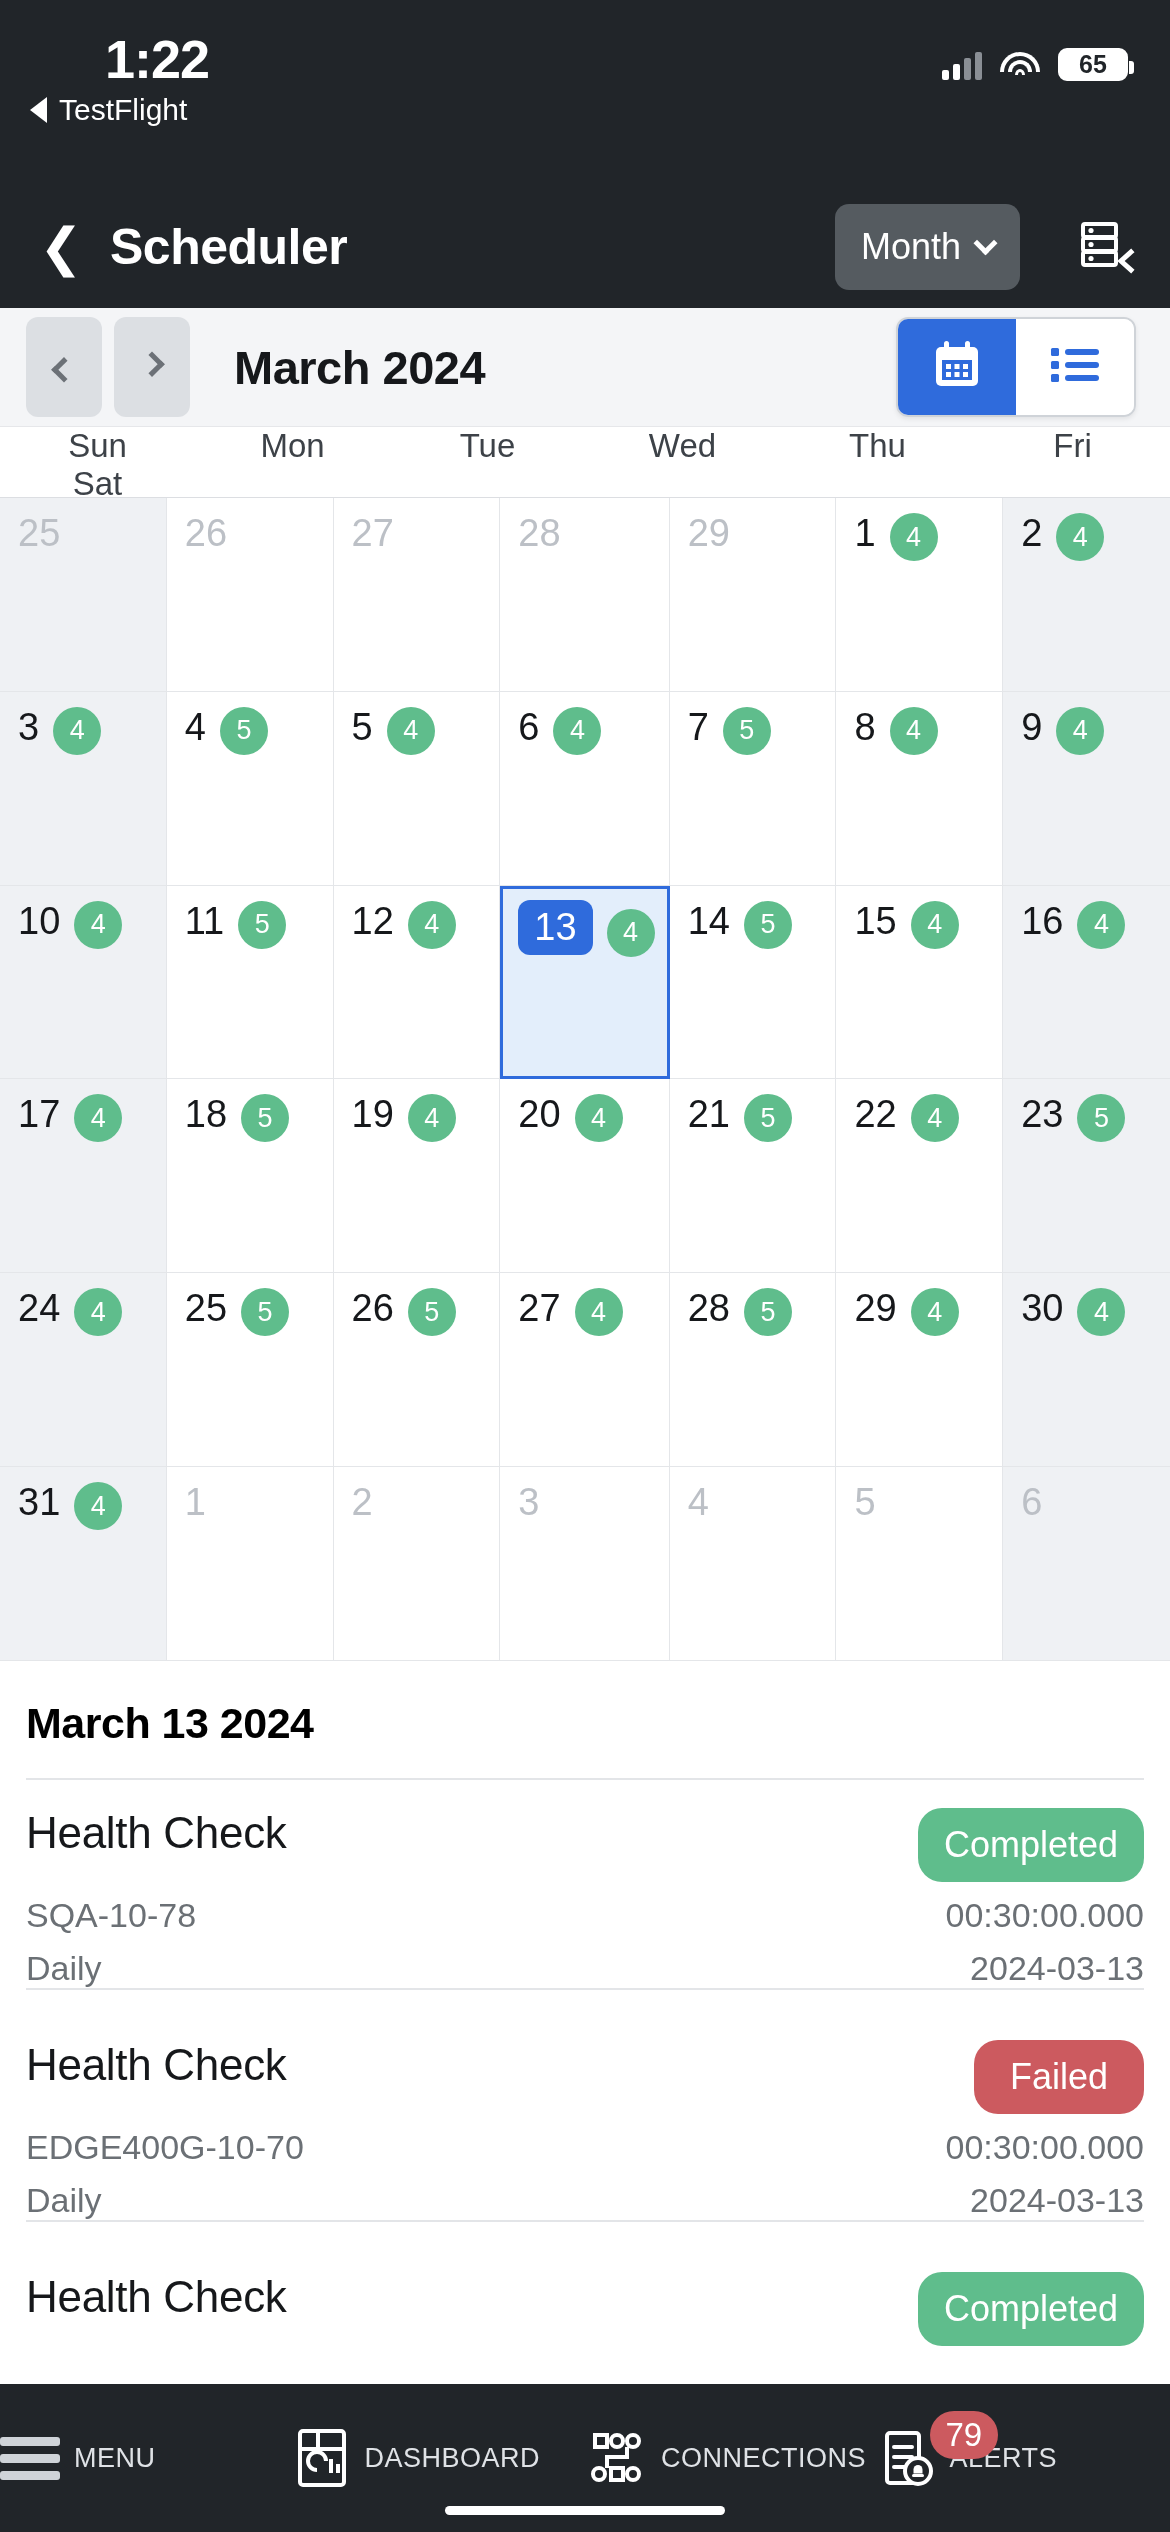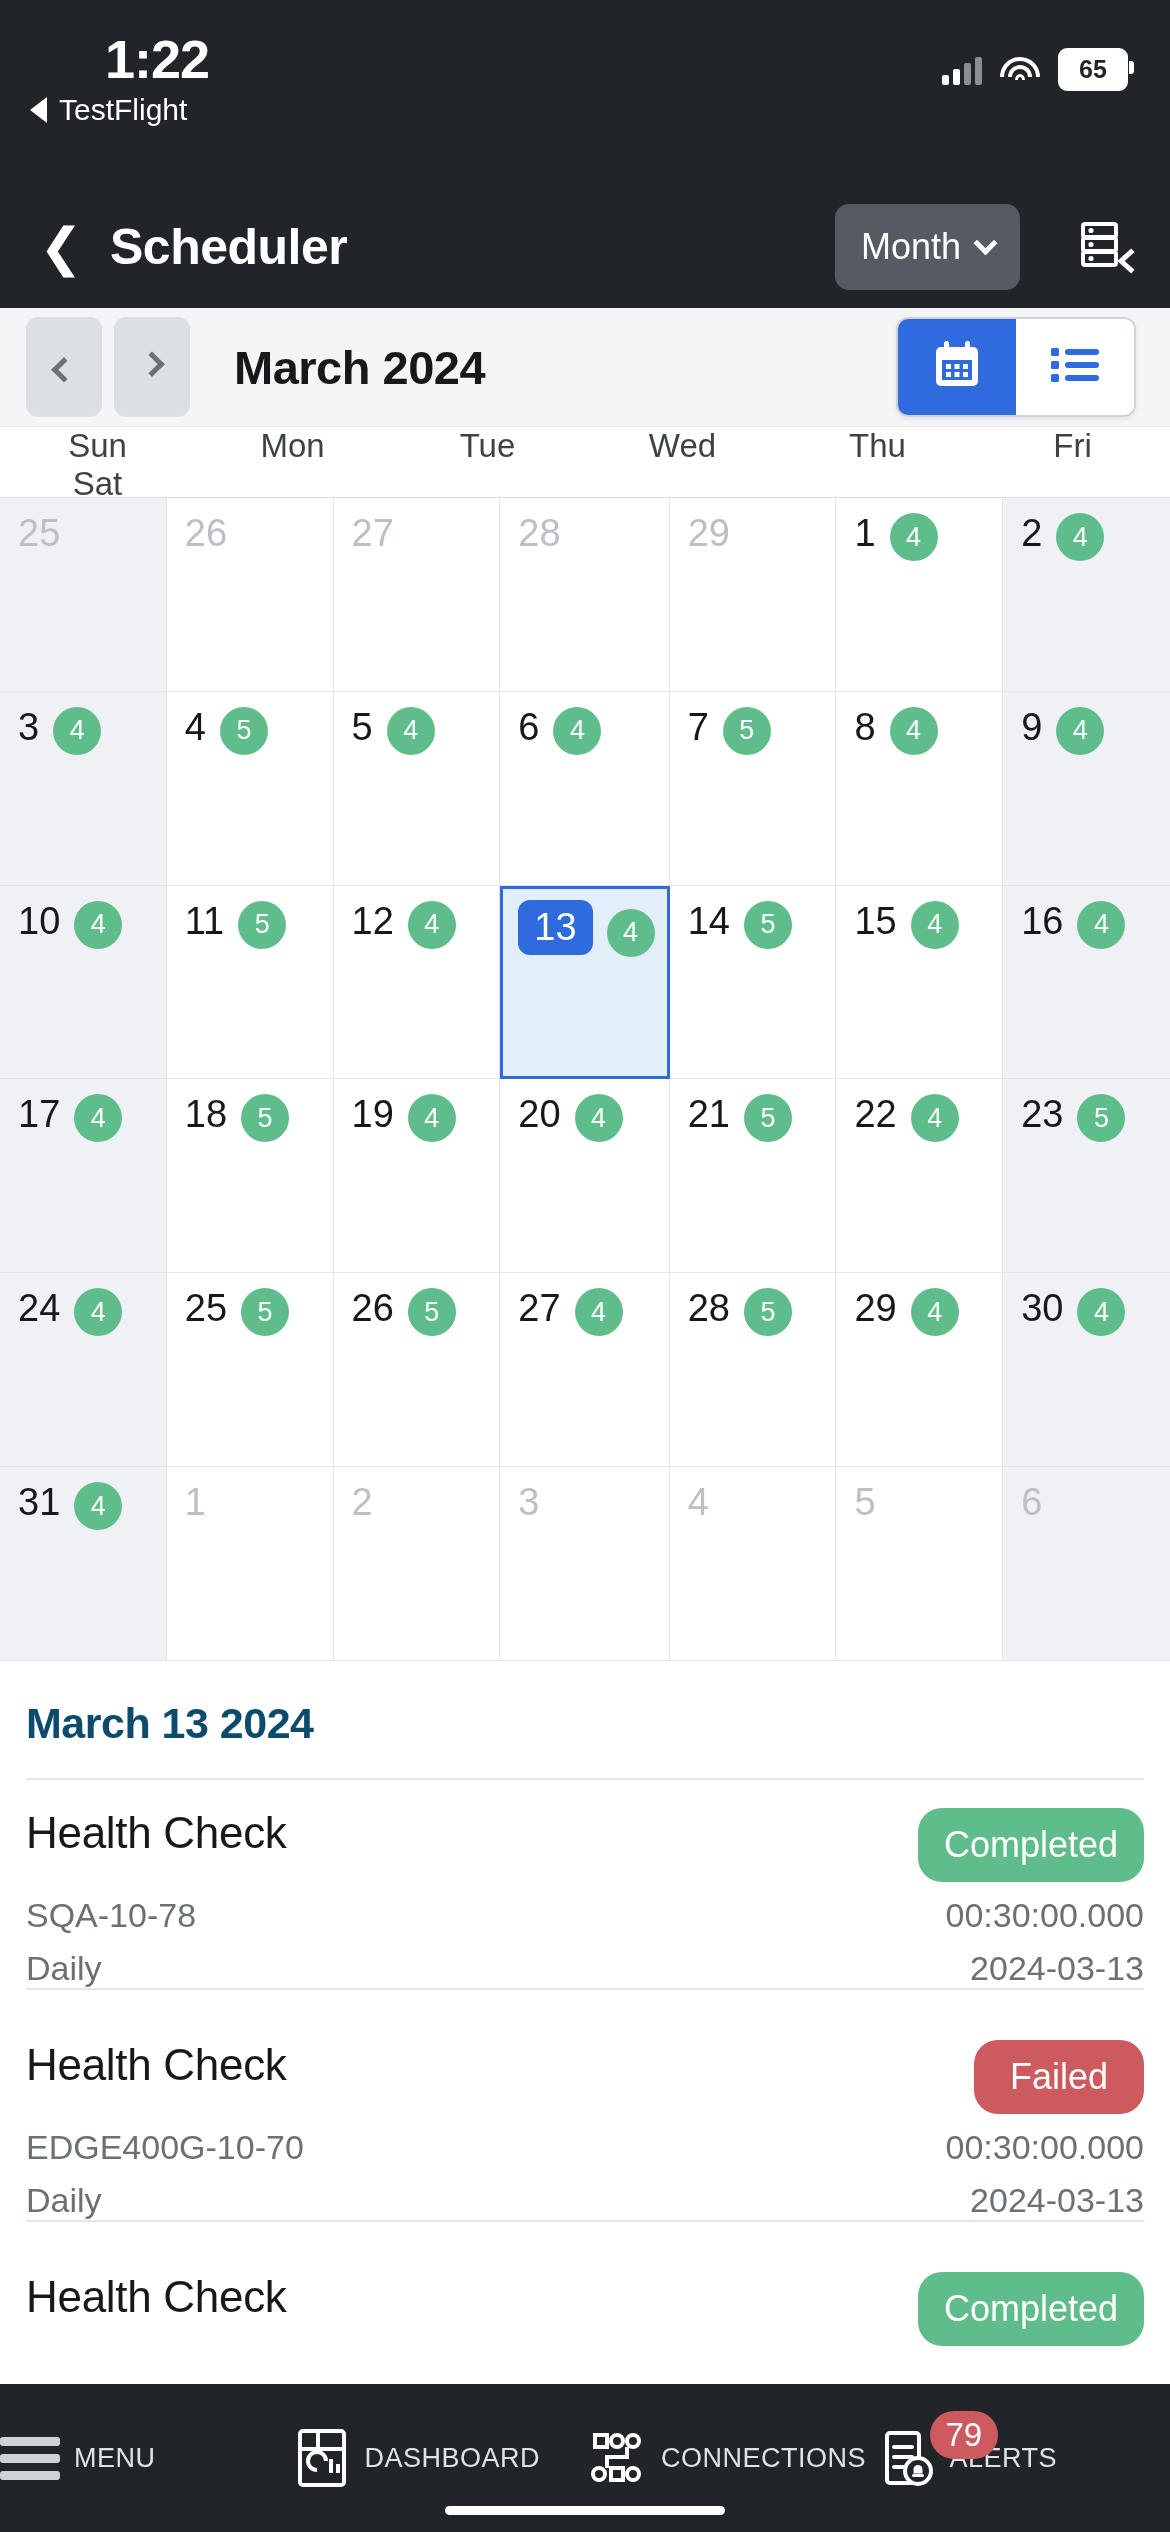--- a/index.html
+++ b/index.html
@@ -40,21 +40,21 @@
   .wifi { width:40px; height:30px; position:relative; }
   .wifi span {
     position:absolute; left:50%; transform:translateX(-50%);
     border:4px solid #fff; border-bottom:none;
     border-radius:50% 50% 0 0 / 100% 100% 0 0;
   }
   .wifi .w1 { width:40px; height:20px; top:2px; }
   .wifi .w2 { width:24px; height:12px; top:10px; }
   .wifi .w3 { width:10px; height:6px; top:19px; border-width:3px; }
   .battery {
-    width:70px; height:43px; border:3px solid #fff; border-radius:9px;
+    width:70px; height:33px; border:3px solid #fff; border-radius:9px;
     position:relative; display:flex; align-items:center; justify-content:center;
     background:#fff;
   }
   .battery::after {
     content:''; position:absolute; right:-9px; top:10px;
     width:5px; height:13px; background:#fff; border-radius:0 3px 3px 0;
   }
   .bat-fill {
     position:absolute; left:2px; top:2px; bottom:2px; width:62%;
     background:#fff; border-radius:6px;
@@ -160,21 +160,21 @@
   }
   .cell.selected .daynum {
     background:#2f6bdc; color:#fff; border-radius:12px;
     padding:6px 16px; font-size:38px; line-height:1.15;
   }
   .cell.selected .cnt { margin-top:9px; }
 
   
   .detail { background:#fff; padding:0 26px; }
   .detail-title {
-    font-size:43px; font-weight:700; color:#0c4a6e;
+    font-size:43px; font-weight:700; color:#000000;
     padding:38px 0 30px 0; letter-spacing:-0.5px;
   }
   .hr { height:2px; background:#e3e5e8; }
   .event { padding:28px 0 22px 0; position:relative; }
   .ev-top { display:flex; align-items:flex-start; justify-content:space-between; }
   .ev-name { font-size:44px; color:#16181b; font-weight:400; letter-spacing:-0.3px; }
   .badge {
     border-radius:24px; padding:16px 26px; color:#fff;
     font-size:36px; min-width:170px; text-align:center;
   }

